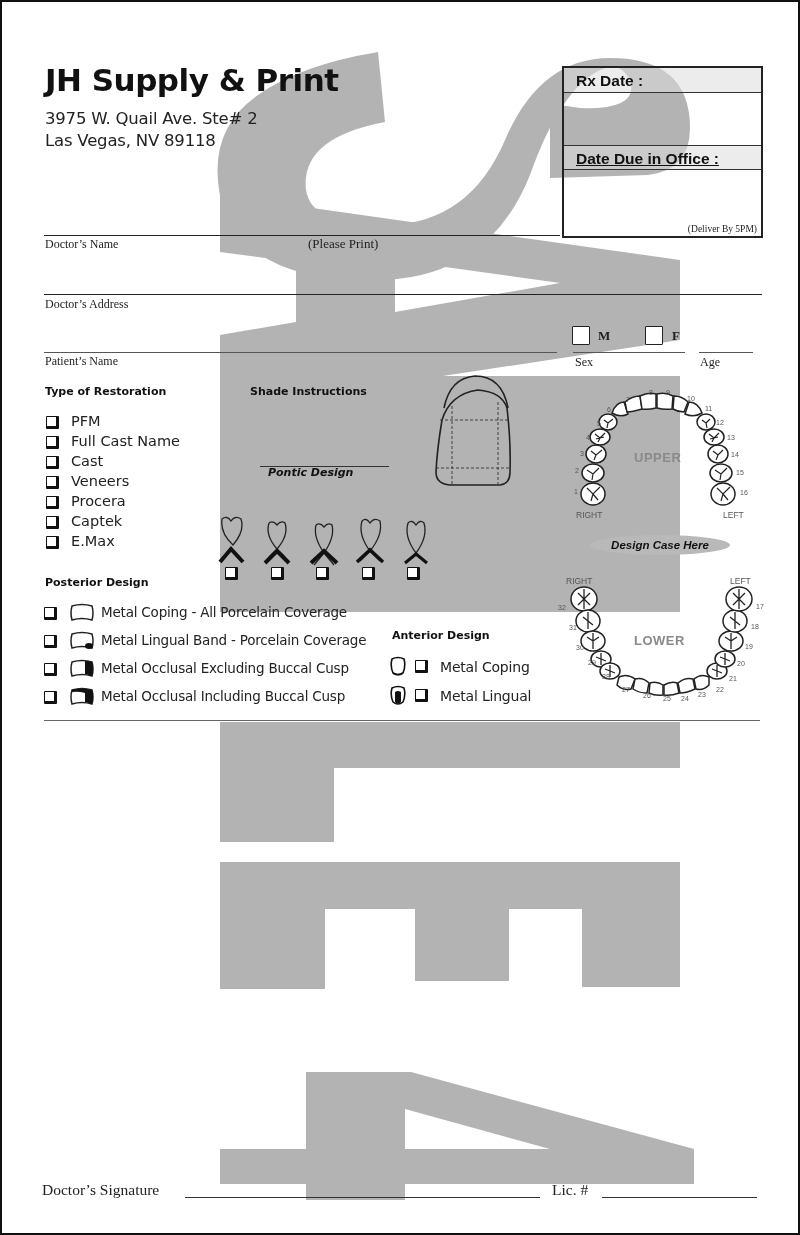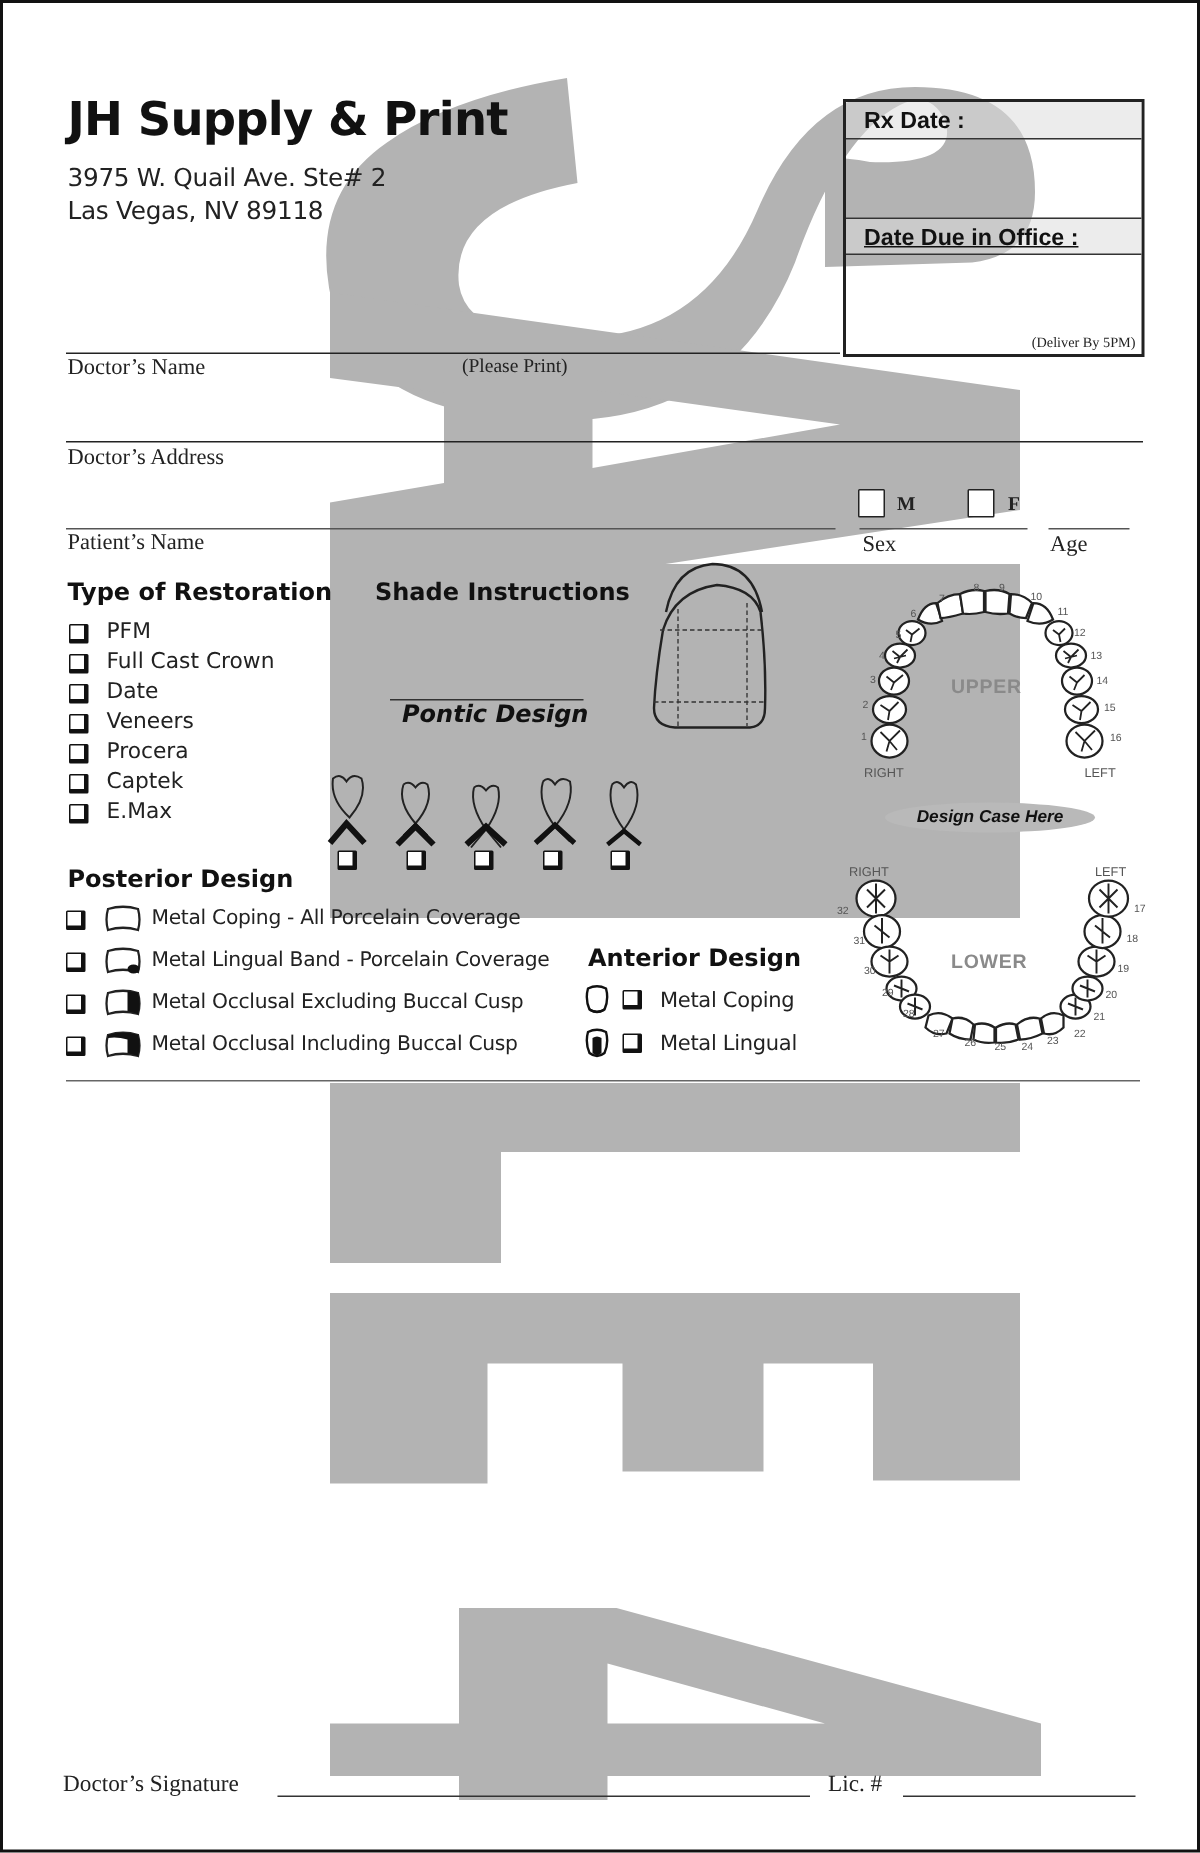--- a/index.html
+++ b/index.html
@@ -8,24 +8,24 @@
   .wm { position:absolute; left:0; top:0; width:800px; height:1235px; z-index:1; pointer-events:none; }
   .layer { position:absolute; left:0; top:0; width:800px; height:1235px; z-index:2; }
   .abs { position:absolute; }
   .company { left:45px; top:62px; font-size:31px; font-weight:bold; letter-spacing:-0.5px; color:#111; }
   .addr { left:45px; font-size:16.5px; color:#222; font-family:"DejaVu Sans", sans-serif; letter-spacing:-0.2px; }
   .rxbox { left:562px; top:66px; width:197px; height:168px; border:2px solid #222; background:transparent; }
   .rxhead { position:absolute; left:0; width:197px; height:25px; background:rgba(220,220,220,0.55); border-bottom:1.5px solid #333; font-family:"Liberation Sans", sans-serif; font-weight:bold; font-size:15.5px; line-height:25px; padding-left:12px; box-sizing:border-box; }
   .rxhead.b { border-top:1.5px solid #333; }
   .deliver { position:absolute; right:4px; bottom:2px; font-size:9.5px; font-family:"Liberation Serif", serif; color:#222; }
   .hline { position:absolute; height:0; border-top:1.3px solid #222; }
-  .flabel { font-family:"Liberation Serif", serif; font-size:15px; color:#222; }
+  .flabel { font-family:"Liberation Serif", serif; font-size:12px; color:#222; }
   .cb { position:absolute; width:13px; height:13px; border:1.6px solid #111; border-right-width:3px; border-bottom-width:3px; box-sizing:border-box; background:#fff; border-radius:1px; }
   .cb.plain { border:1.2px solid #222; width:18px; height:19px; }
-  .sec { font-family:"DejaVu Sans", sans-serif; font-weight:bold; font-size:16px; color:#111; }
+  .sec { font-family:"DejaVu Sans", sans-serif; font-weight:bold; font-size:11px; color:#111; }
   .opt { font-family:"DejaVu Sans", sans-serif; font-size:14.5px; color:#222; }
   .small { font-family:"DejaVu Sans", sans-serif; font-size:13.5px; color:#222; letter-spacing:-0.2px; }
   .designpill { left:590px; top:535px; width:140px; height:20px; border-radius:50%; background:#b9b9b9; font-family:"Liberation Sans", sans-serif; font-style:italic; font-weight:bold; font-size:11.5px; text-align:center; line-height:20px; color:#111; }
   .arch-label { font-family:"Liberation Sans", sans-serif; font-weight:bold; font-size:13px; color:#8a8a8a; letter-spacing:0.5px; }
   .rl { font-family:"Liberation Sans", sans-serif; font-size:8.5px; color:#555; }
   .toothnum { font-family:"Liberation Sans", sans-serif; font-size:7px; color:#555; }
 </style>
 </head>
 <body>
 
@@ -90,25 +90,25 @@
   <div class="abs flabel" style="left:700px; top:355px;">Age</div>
 
   <div class="abs sec" style="left:45px; top:385px;">Type of Restoration</div>
   <div class="abs" style="left:45px; top:413px;">
     <div class="abs" style="left:0; top:0; width:200px; height:18px;">
       <div class="cb" style="left:1px; top:3px;"></div>
       <div class="abs opt" style="left:26px; top:0;">PFM</div>
     </div>
     <div class="abs" style="left:0; top:20px; width:200px; height:18px;">
       <div class="cb" style="left:1px; top:3px;"></div>
-      <div class="abs opt" style="left:26px; top:0;">Full Cast Crown</div>
+      <div class="abs opt" style="left:26px; top:0;">Full Cast Name</div>
     </div>
     <div class="abs" style="left:0; top:40px; width:200px; height:18px;">
       <div class="cb" style="left:1px; top:3px;"></div>
-      <div class="abs opt" style="left:26px; top:0;">Date</div>
+      <div class="abs opt" style="left:26px; top:0;">Cast</div>
     </div>
     <div class="abs" style="left:0; top:60px; width:200px; height:18px;">
       <div class="cb" style="left:1px; top:3px;"></div>
       <div class="abs opt" style="left:26px; top:0;">Veneers</div>
     </div>
     <div class="abs" style="left:0; top:80px; width:200px; height:18px;">
       <div class="cb" style="left:1px; top:3px;"></div>
       <div class="abs opt" style="left:26px; top:0;">Procera</div>
     </div>
     <div class="abs" style="left:0; top:100px; width:200px; height:18px;">

